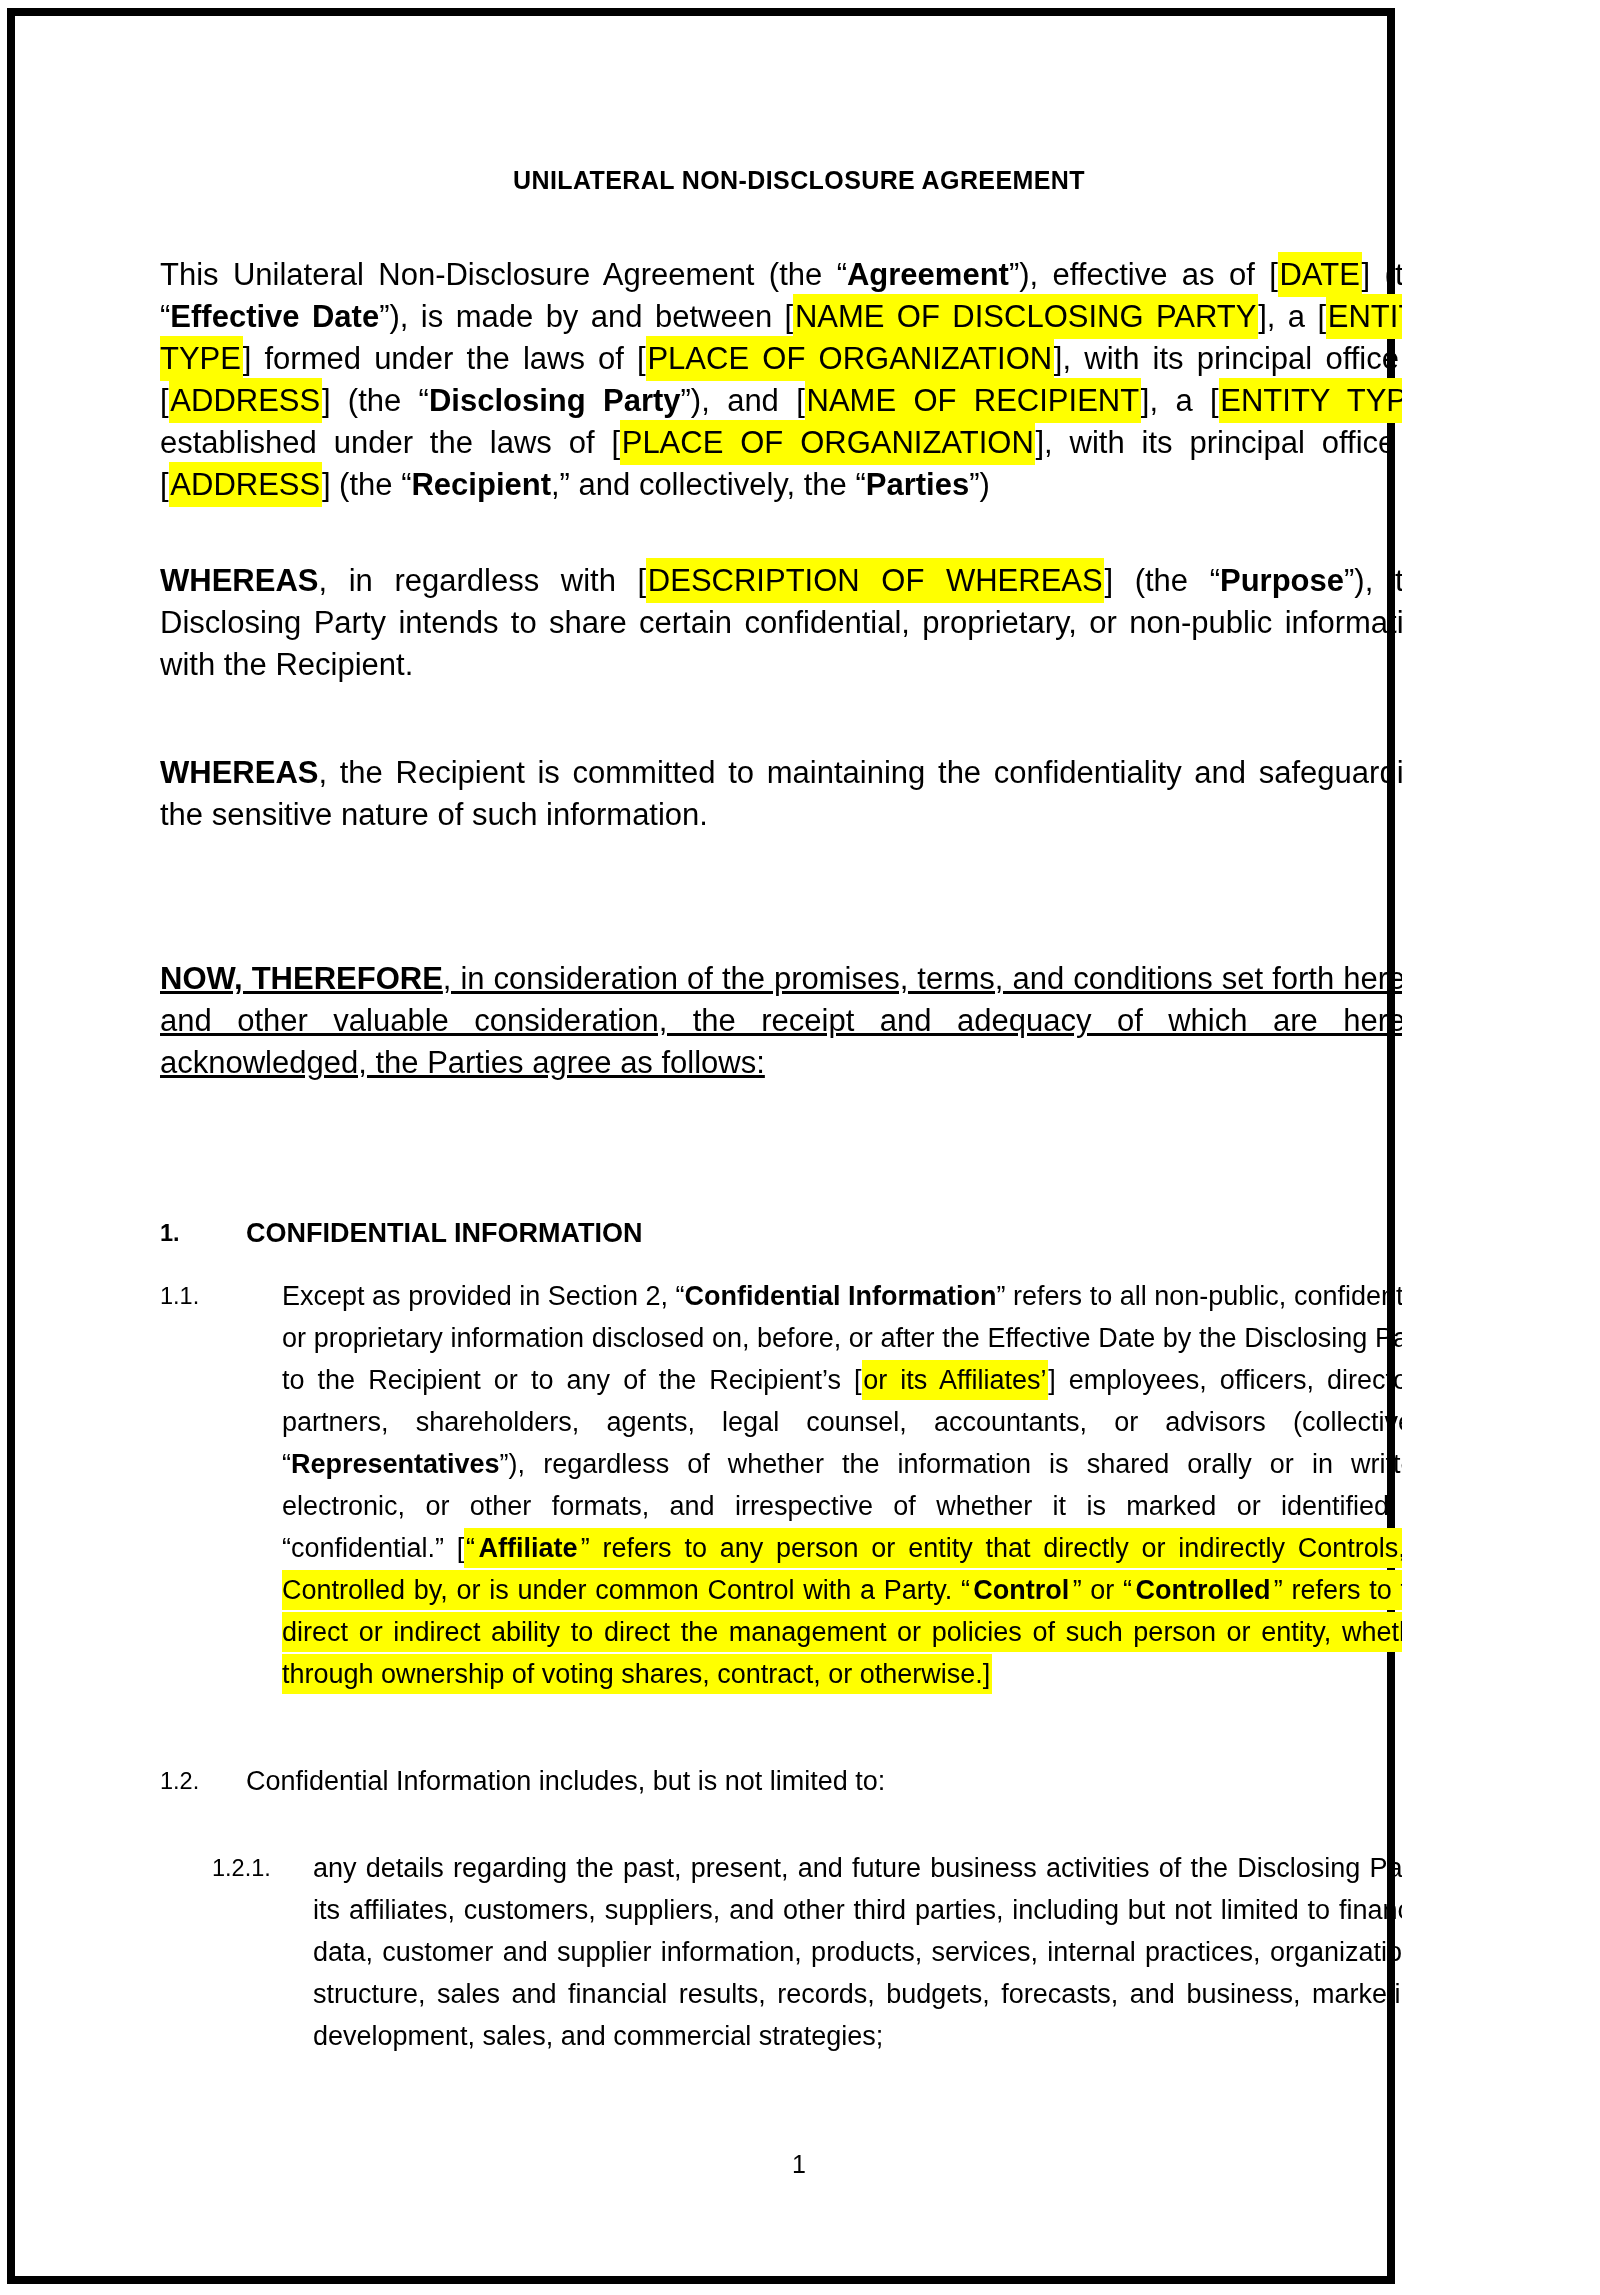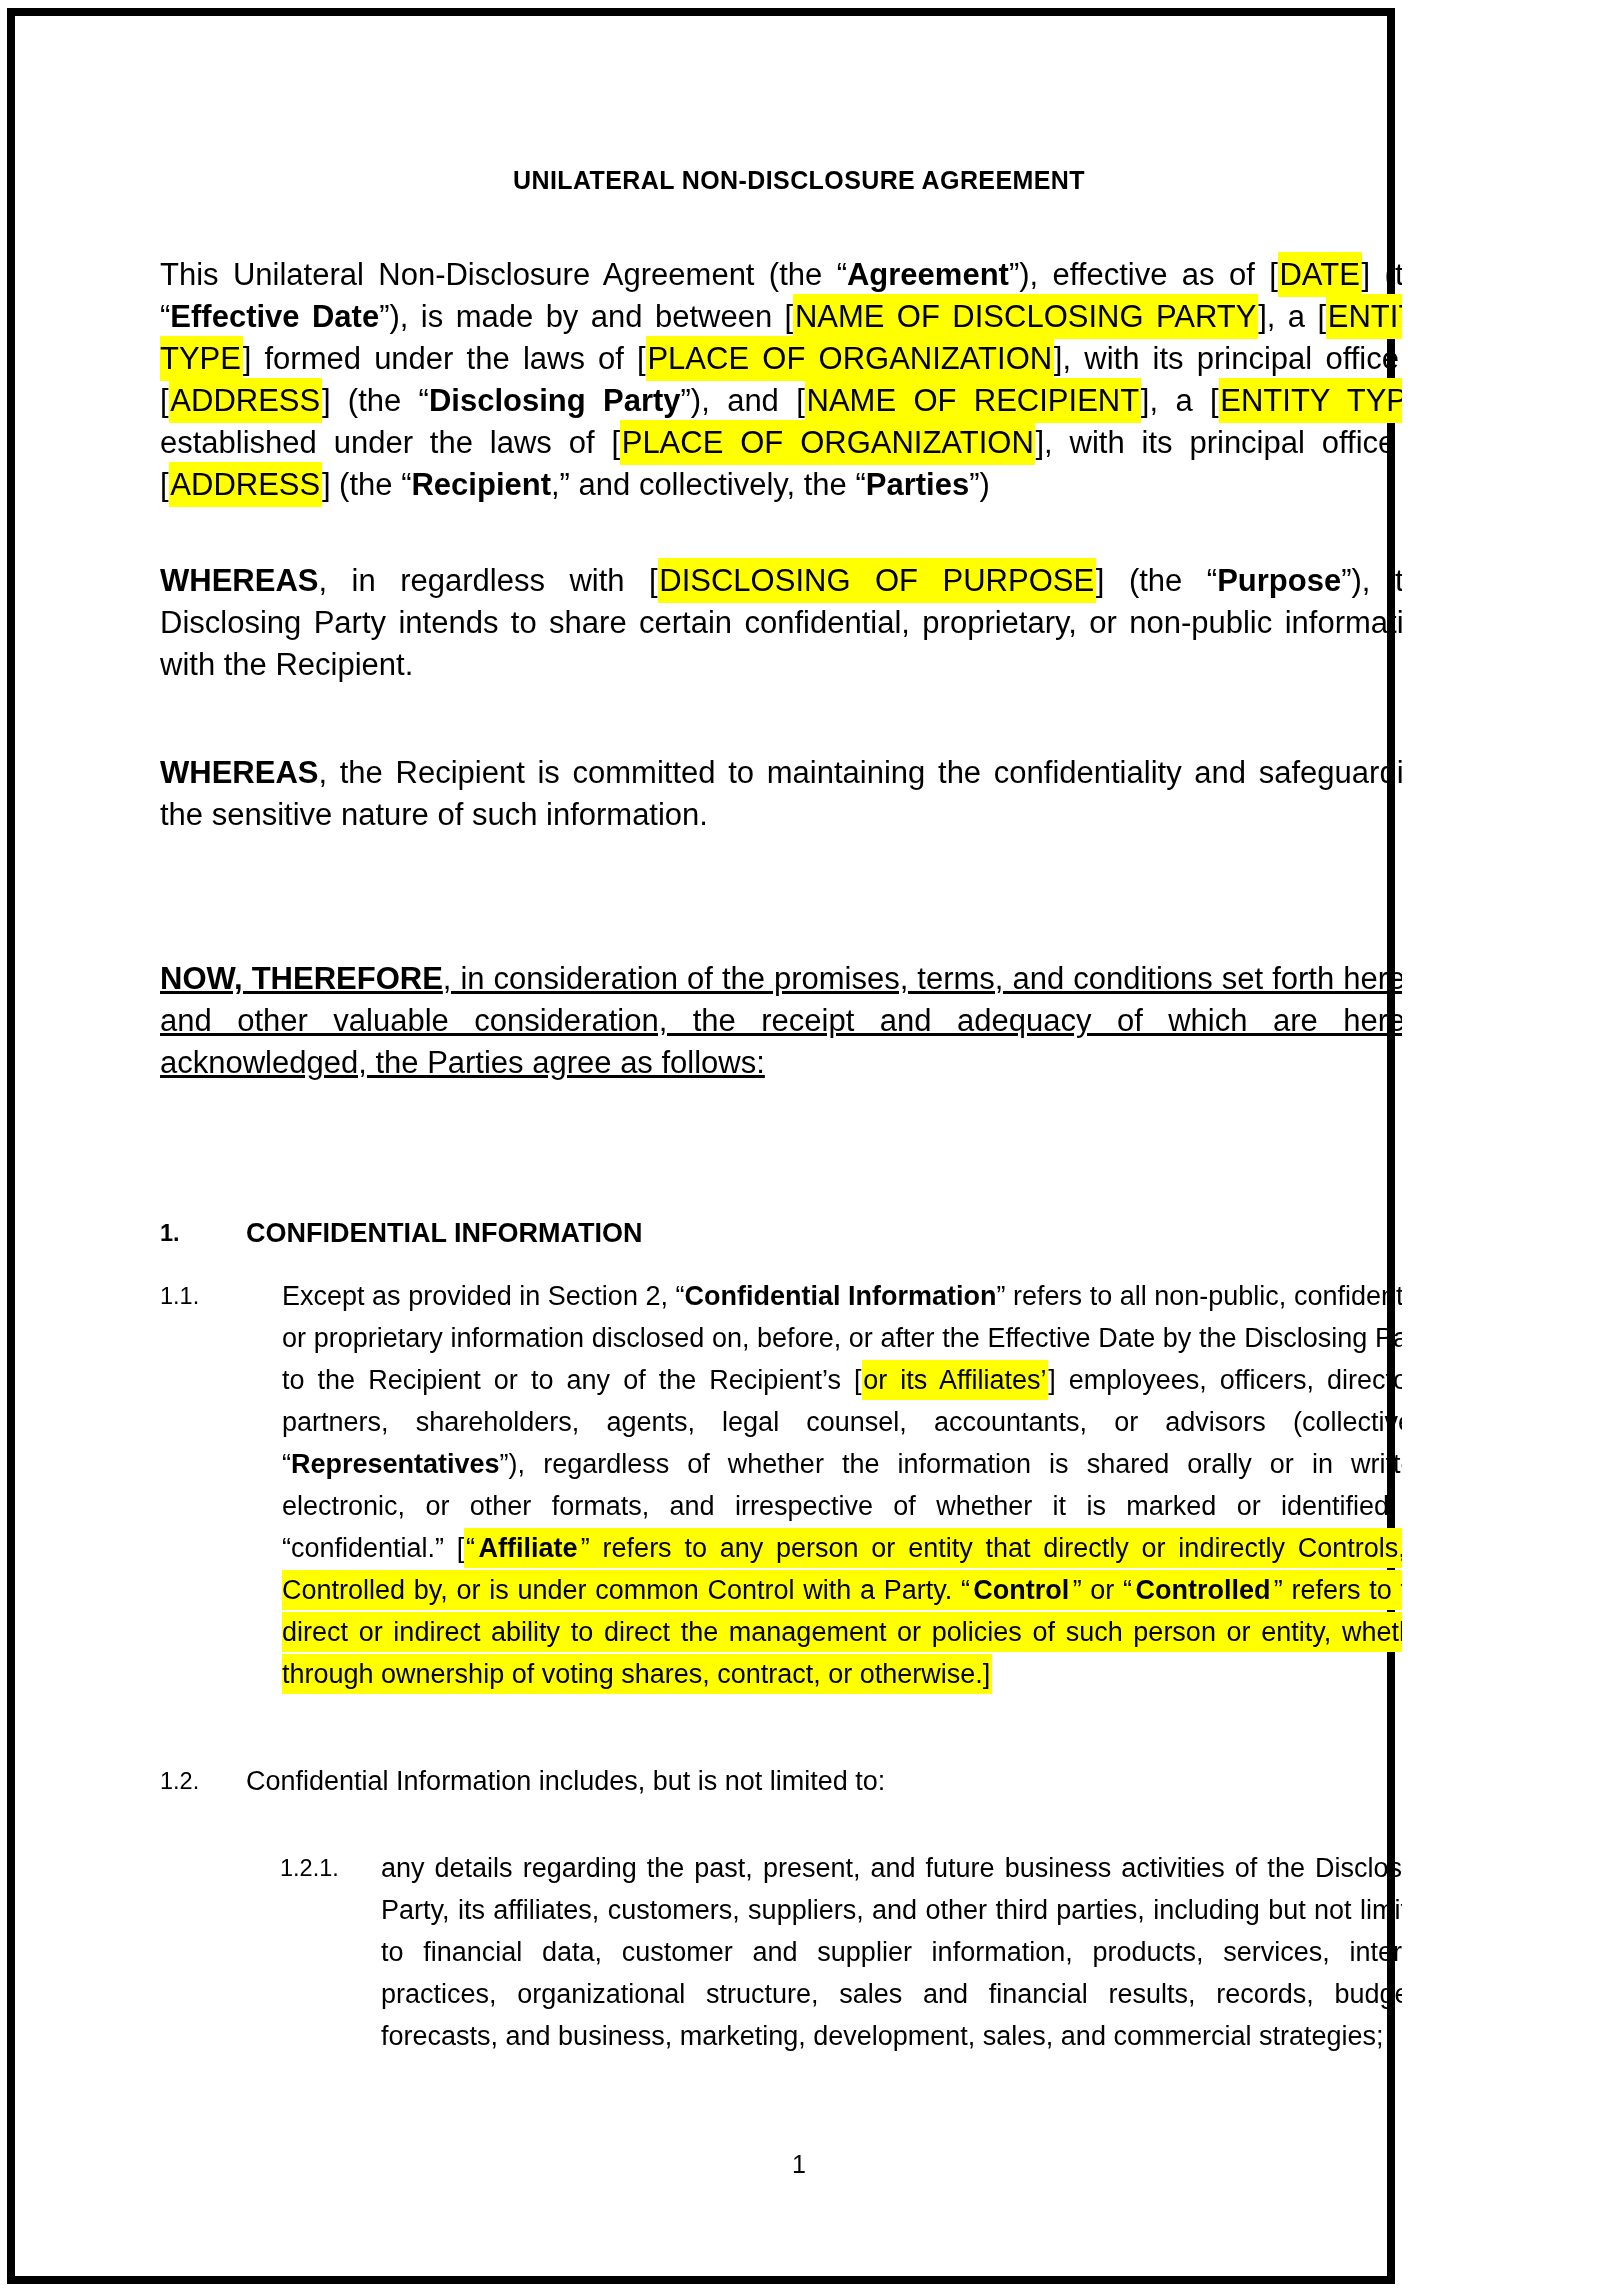--- a/index.html
+++ b/index.html
@@ -56,21 +56,21 @@
     font-size: 27px;
     line-height: 42px;
     text-align: justify;
     min-width: 0;
   }
   .heading { margin-top: 128px; }
   .heading .clause-num,
   .heading .clause-body { font-weight: bold; text-align: left; }
   .c-1-1 { margin-top: 21px; gap: 36px; }
   .c-1-2 { margin-top: 65px; }
-  .sub   { margin-left: 120px; margin-top: 45px; justify-content: center; }
+  .sub   { margin-left: 52px; margin-top: 45px; justify-content: center; }
   .sub .clause-num { flex: 0 0 101px; }
   .b { font-weight: bold; }
   .h {
     background: var(--hl, #ffff00);
     padding: 5px 1.7px;
   }
   .page-number {
     position: absolute;
     left: 160px;
     top: 2149px;
@@ -85,21 +85,21 @@
 
 <div class="page">
   <div class="frame"></div>
 
   <div class="content">
 
     <div class="doc-title">UNILATERAL NON-DISCLOSURE AGREEMENT</div>
 
     <p class="para p-intro"><span>This Unilateral Non-Disclosure Agreement (the “</span><span class="b">Agreement</span><span>”), effective as of [</span><span class="h">DATE</span><span>] (the “</span><span class="b">Effective Date</span><span>”), is made by and between [</span><span class="h">NAME OF DISCLOSING PARTY</span><span>], a [</span><span class="h">ENTITY TYPE</span><span>] formed under the laws of [</span><span class="h">PLACE OF ORGANIZATION</span><span>], with its principal office at [</span><span class="h">ADDRESS</span><span>] (the “</span><span class="b">Disclosing Party</span><span>”), and [</span><span class="h">NAME OF RECIPIENT</span><span>], a [</span><span class="h">ENTITY TYPE</span><span>] established under the laws of [</span><span class="h">PLACE OF ORGANIZATION</span><span>], with its principal office at [</span><span class="h">ADDRESS</span><span>] (the “</span><span class="b">Recipient</span><span>,” and collectively, the “</span><span class="b">Parties</span><span>”)</span></p>
 
-    <p class="para p-whereas-purpose"><span class="b">WHEREAS</span><span>, in regardless with [</span><span class="h">DISCLOSING OF PURPOSE</span><span>] (the “</span><span class="b">Purpose</span><span>”), the Disclosing Party intends to share certain confidential, proprietary, or non-public information with the Recipient.</span></p>
+    <p class="para p-whereas-purpose"><span class="b">WHEREAS</span><span>, in regardless with [</span><span class="h">DESCRIPTION OF WHEREAS</span><span>] (the “</span><span class="b">Purpose</span><span>”), the Disclosing Party intends to share certain confidential, proprietary, or non-public information with the Recipient.</span></p>
 
     <p class="para p-whereas-commit"><span class="b">WHEREAS</span><span>, the Recipient is committed to maintaining the confidentiality and safeguarding the sensitive nature of such information.</span></p>
 
     <p class="para p-now-therefore"><span class="b">NOW, THEREFORE</span><span>, in consideration of the promises, terms, and conditions set forth herein, and other valuable consideration, the receipt and adequacy of which are hereby acknowledged, the Parties agree as follows:</span></p>
 
     <div class="clause heading">
       <span class="clause-num">1.</span>
       <div class="clause-body">CONFIDENTIAL INFORMATION</div>
     </div>
 

